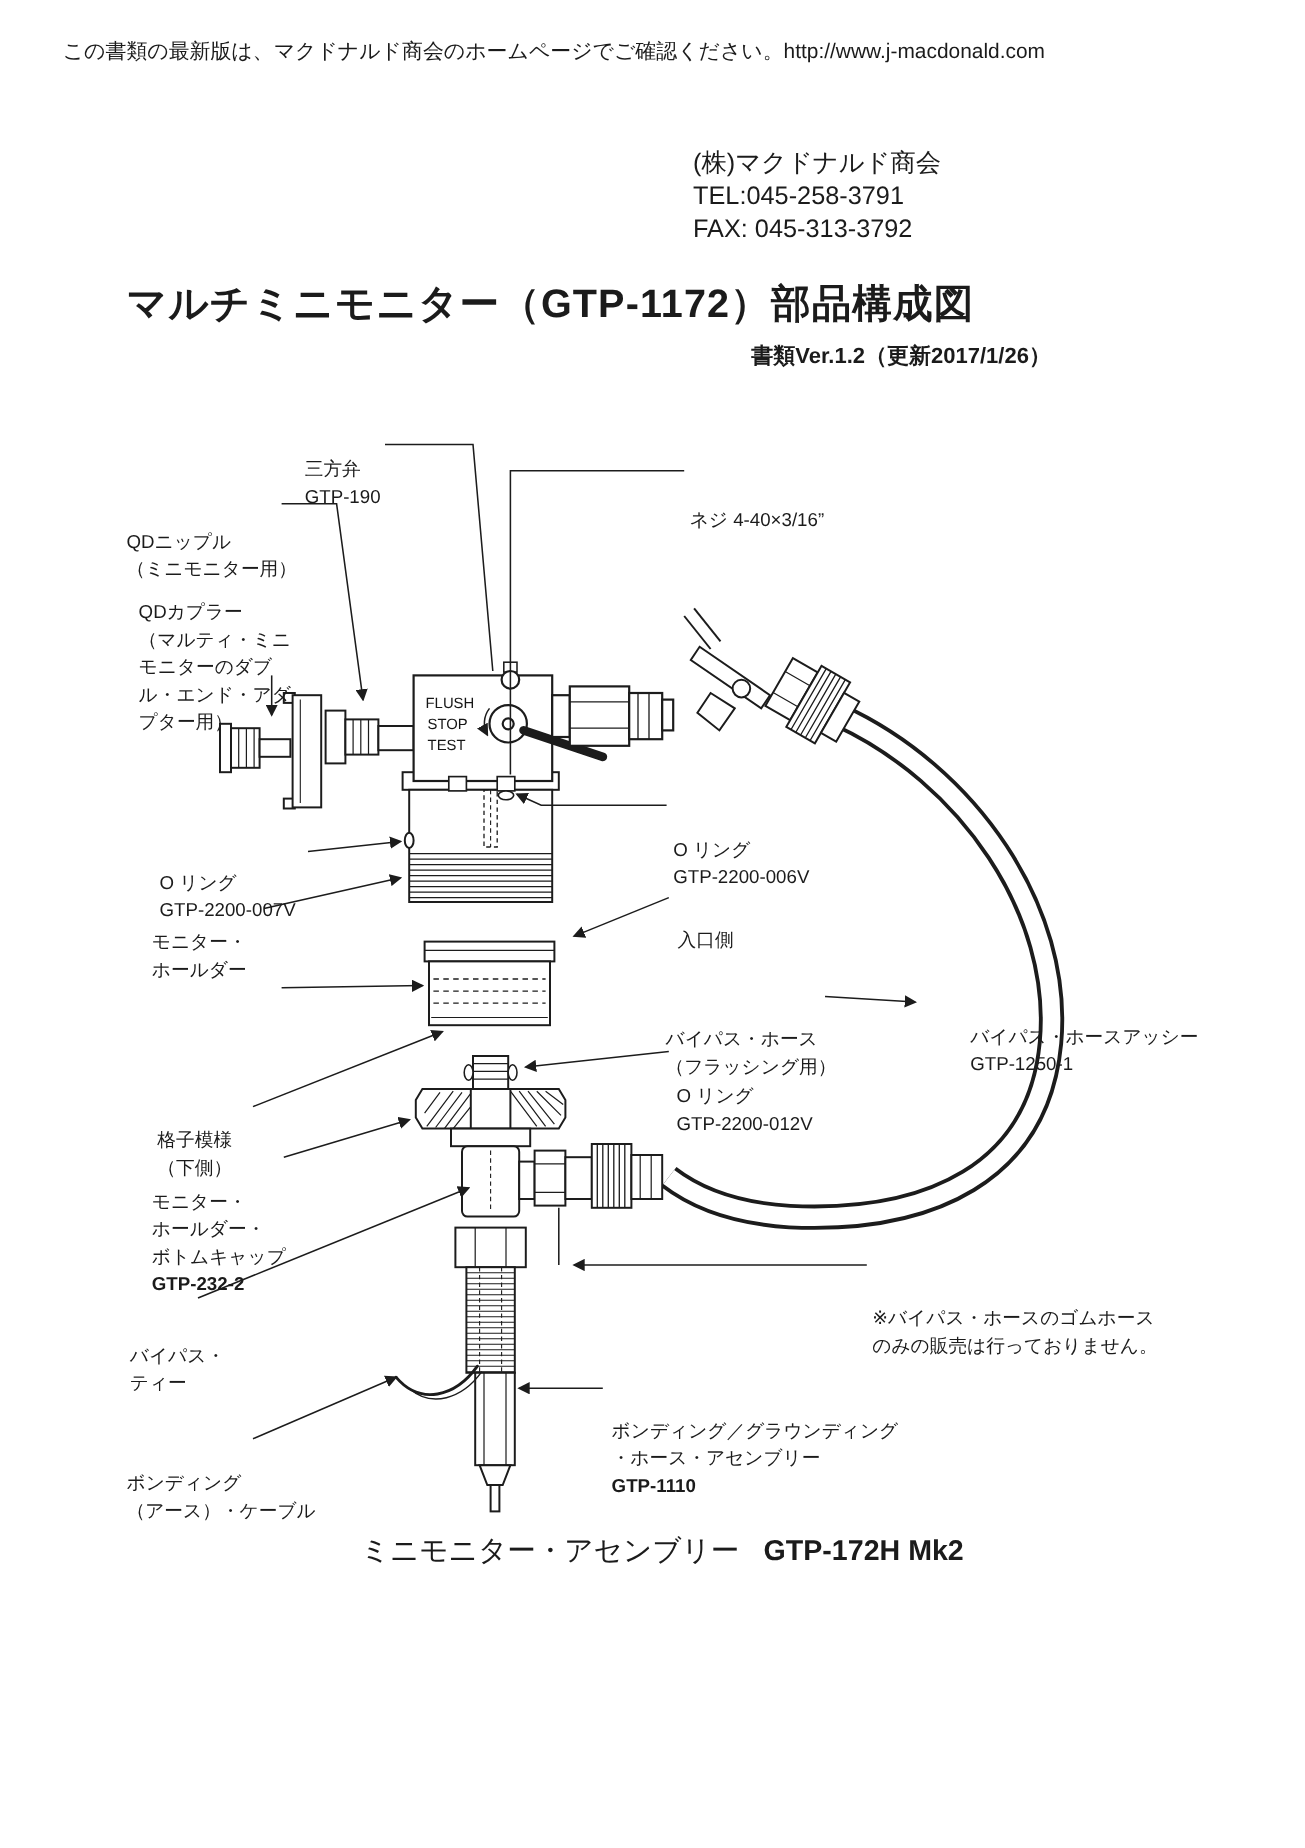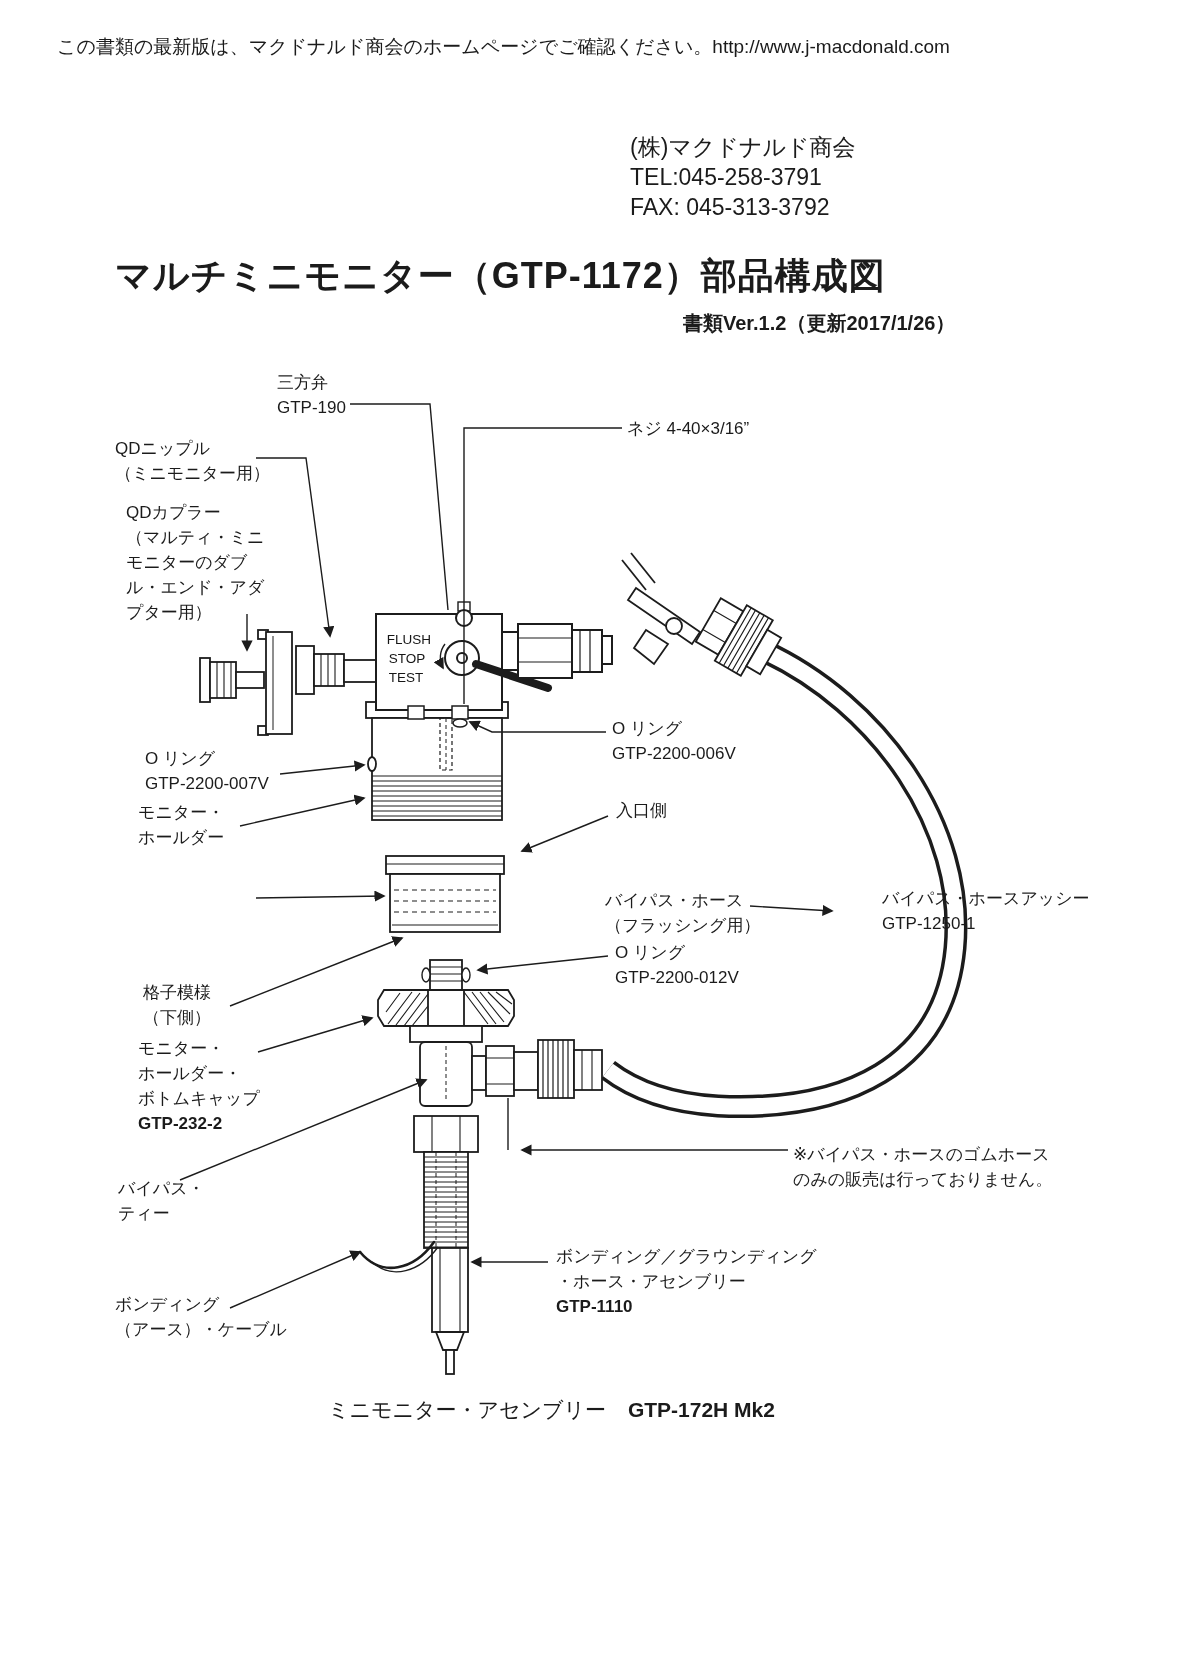--- a/index.html
+++ b/index.html
@@ -9,23 +9,23 @@
     font-family:"Liberation Sans","DejaVu Sans",sans-serif; color:#1b1b1b; overflow:hidden;
   }
   .diagram { position:absolute; left:0; top:0; width:1186px; height:1680px; }
   .notice { position:absolute; left:57px; top:34px; font-size:19px; }
   .company { position:absolute; left:630px; top:132px; width:400px; text-align:left;
              font-size:23px; line-height:30px; }
   .title { position:absolute; left:115px; top:252px; font-size:36px; font-weight:600;
            letter-spacing:1px; white-space:nowrap; }
   .version { position:absolute; left:683px; top:310px; font-size:20px; font-weight:600; }
   .lbl { position:absolute; font-size:17px; line-height:25px; }
-  .lbl .t { display:block; white-space:pre-line; }
+  .lbl .t { display:block; white-space:pre-line;margin-top:44px; }
   .lbl .part { display:block; font-weight:bold; }
-  .footer { position:absolute; left:328px; top:1392px; font-size:21px; line-height:35px; }
+  .footer { position:absolute; left:328px; top:1392px; font-size:26px; line-height:35px; }
   .footer .frow { white-space:nowrap; }
   .footer .fpart { margin-left:22px; font-weight:600; }
 </style>
 </head>
 <body>
 
 <div class="page">
 
   <svg class="diagram" viewBox="0 0 1186 1680" xmlns="http://www.w3.org/2000/svg">
     <defs>

